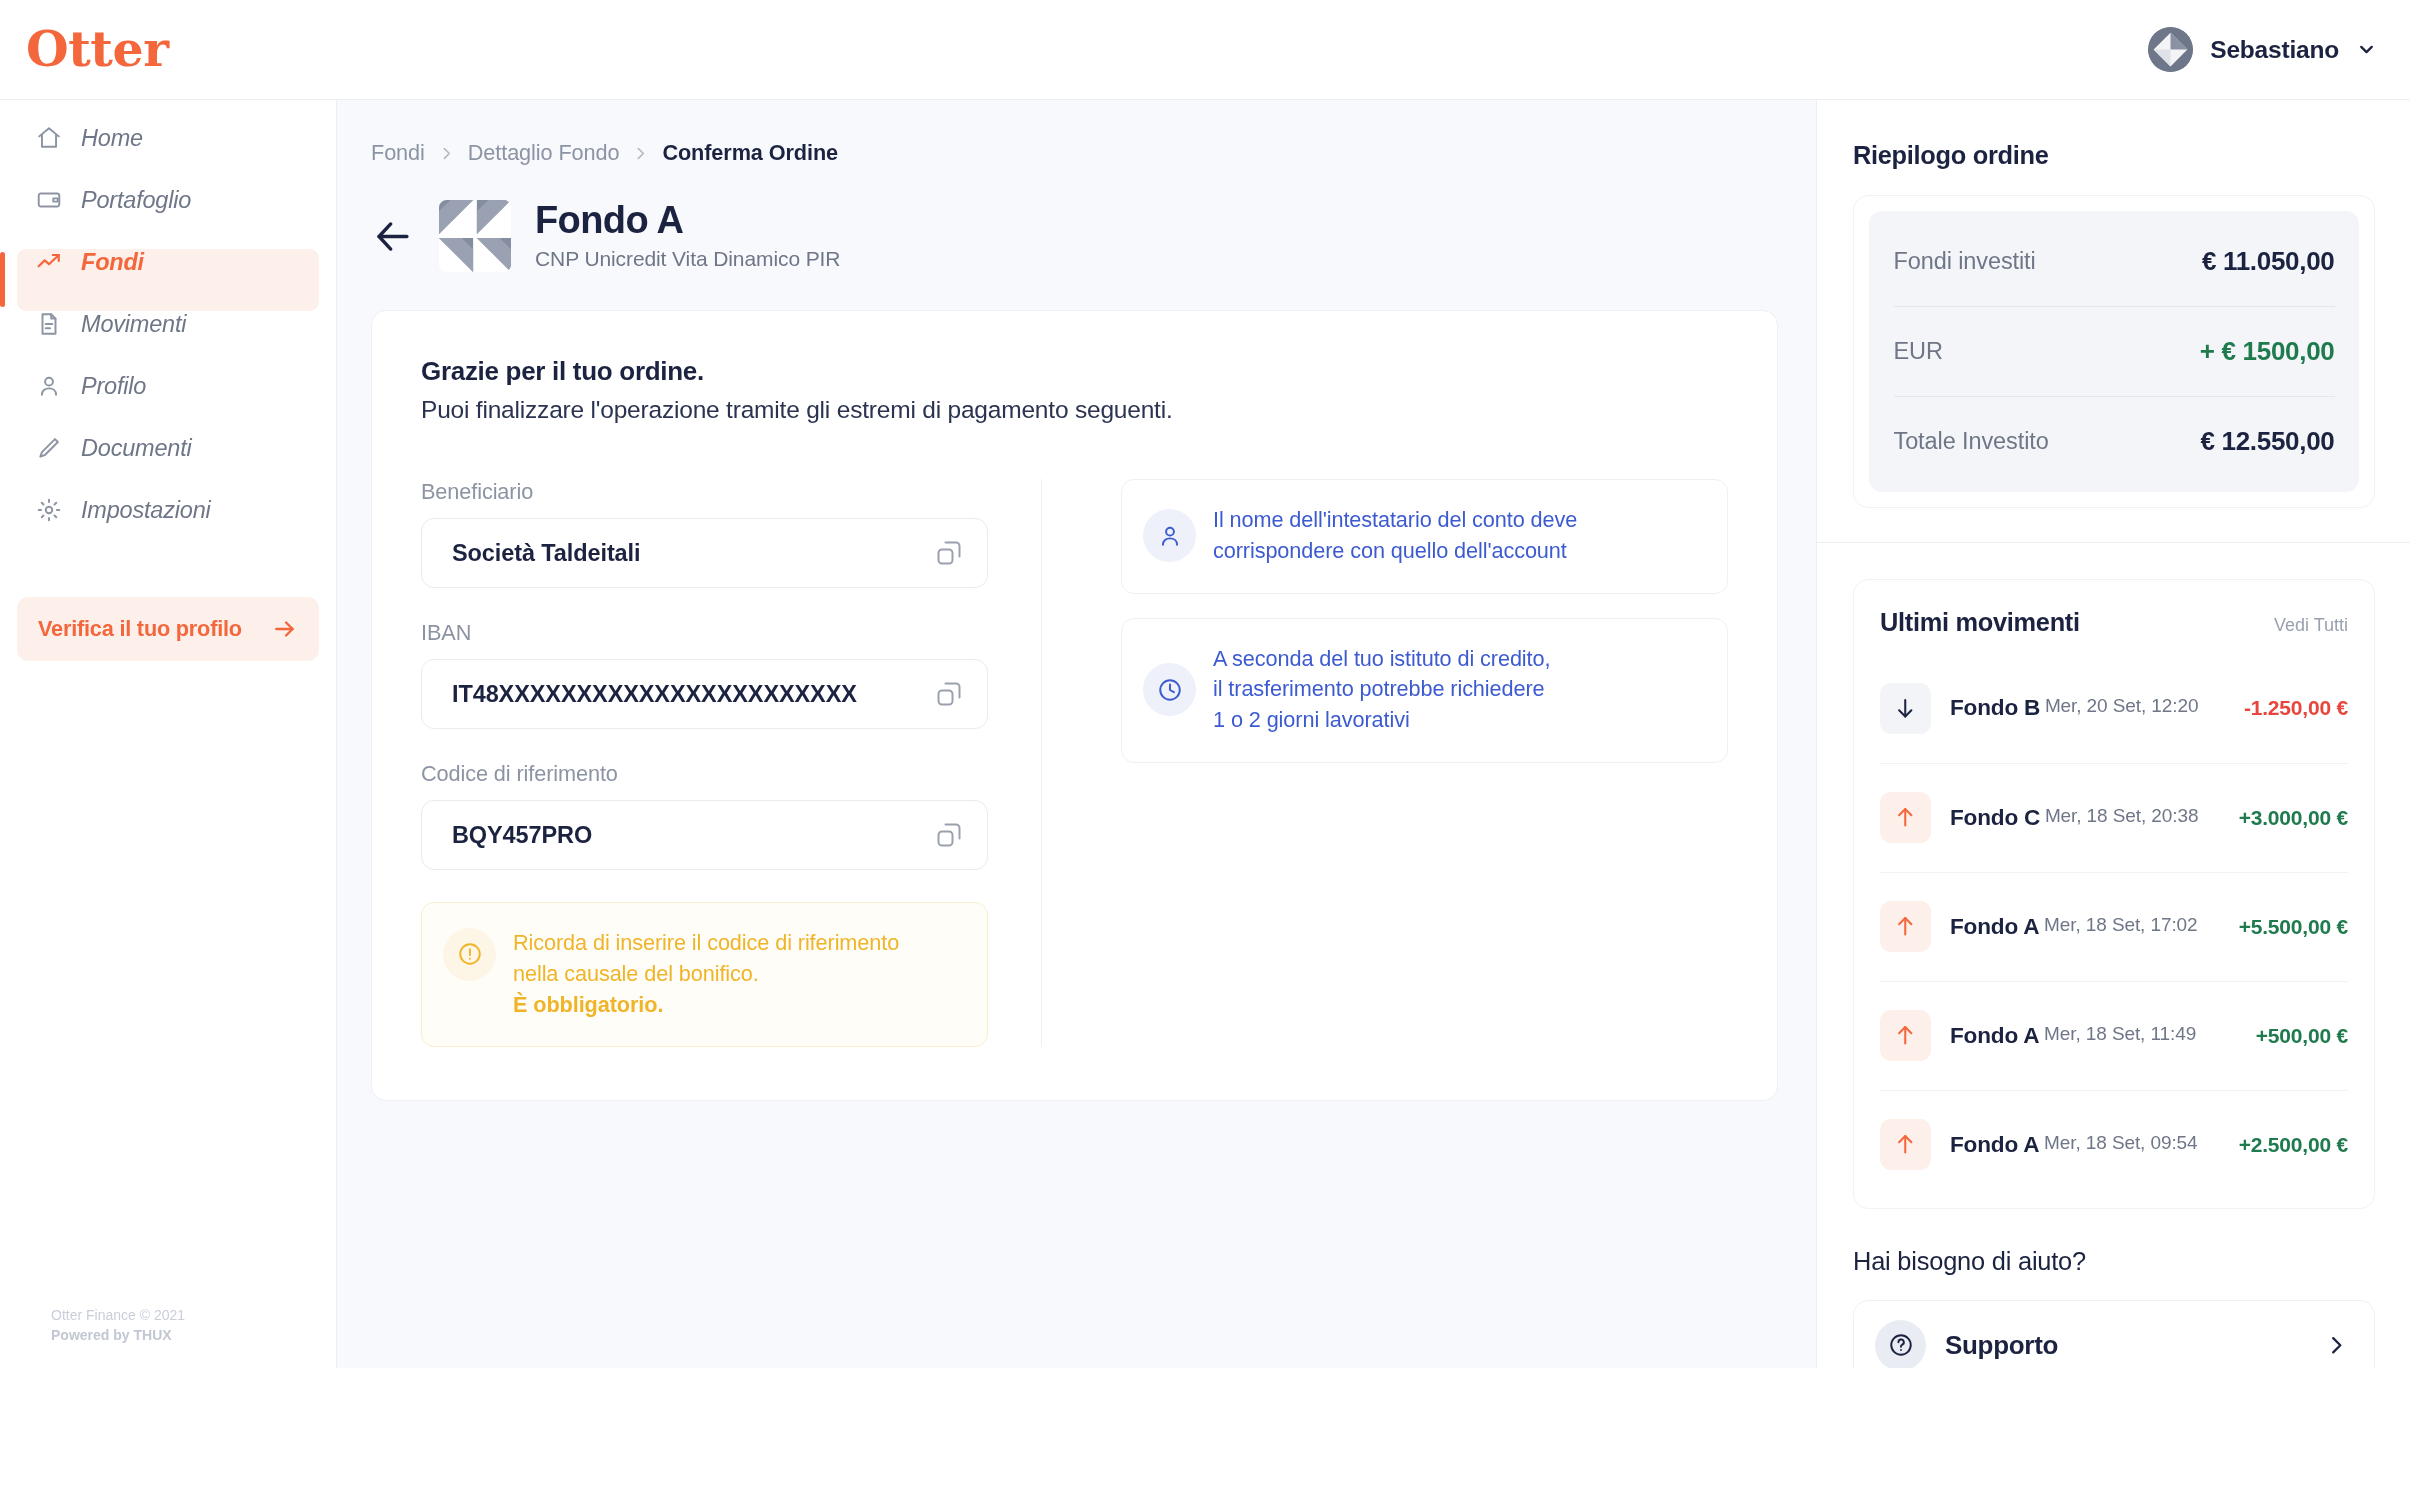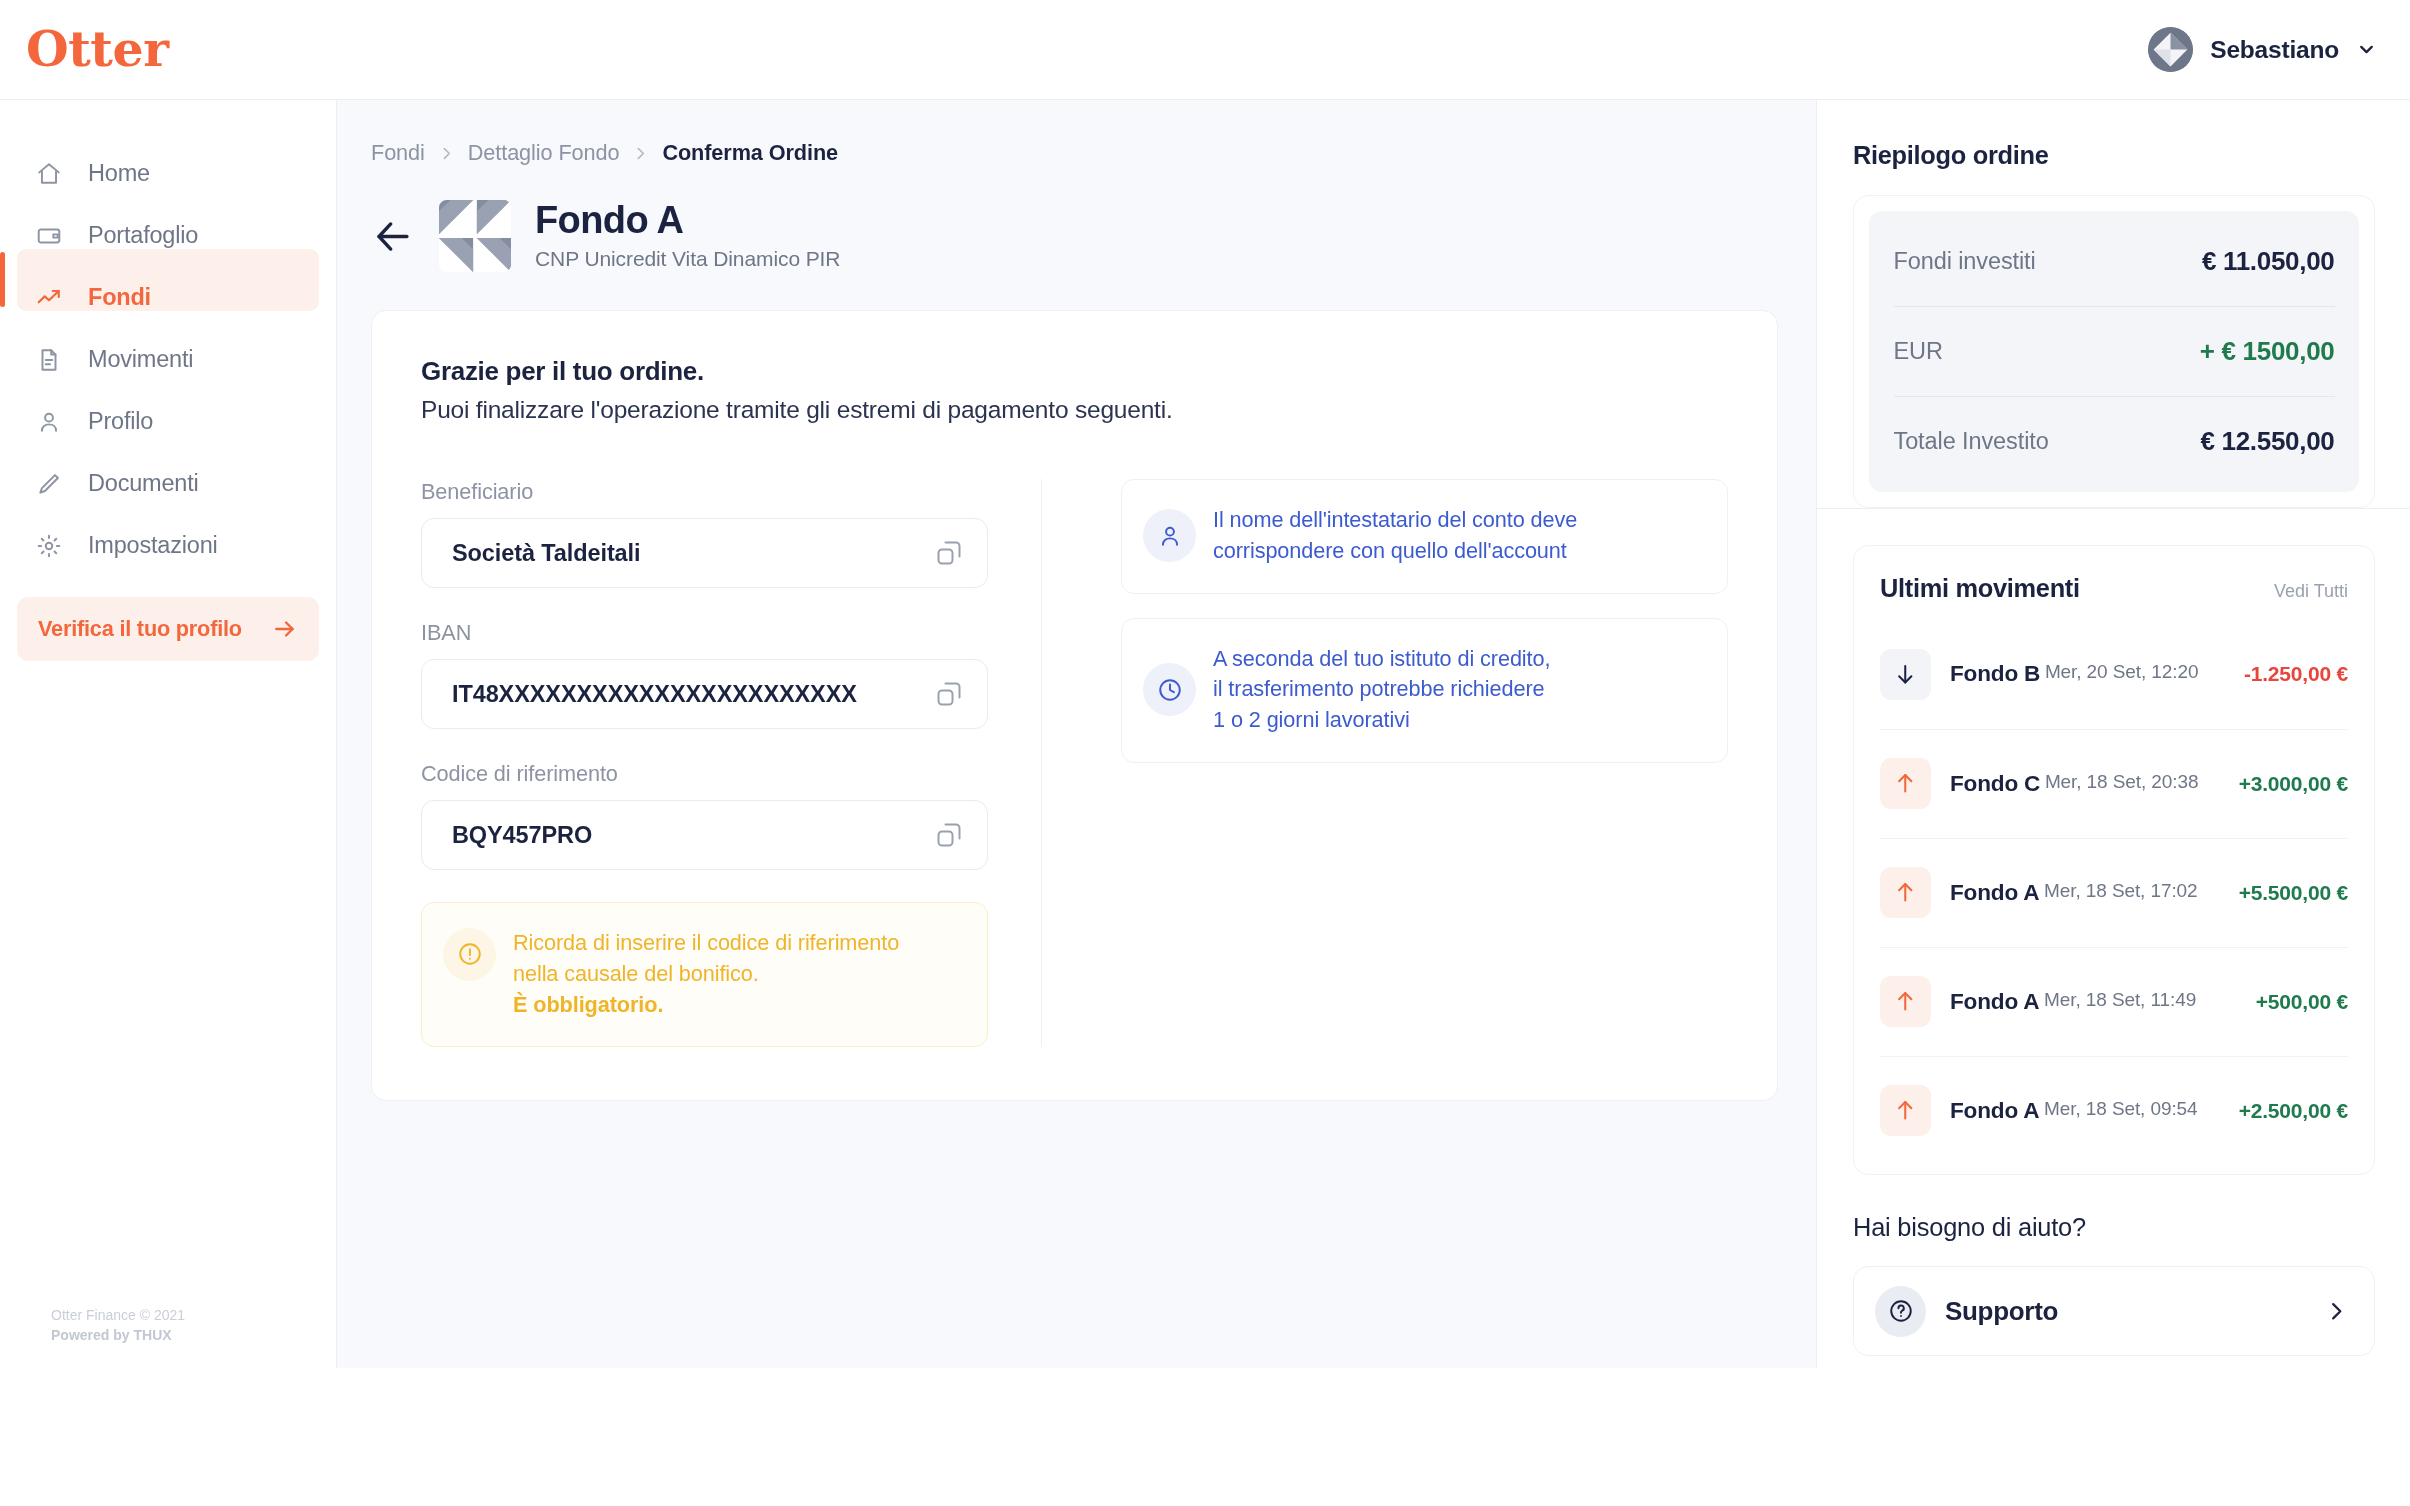--- a/index.html
+++ b/index.html
@@ -39,24 +39,25 @@
   
   .body-row { display: flex; flex: 1 1 auto; min-height: 0; }
 
   
   .sidebar {
     width: 337px; flex: 0 0 337px;
     background: #ffffff; border-right: 0.9px solid #eceef2;
     position: relative; padding-top: 24.5px;
   }
   .nav-item {
-    display: flex; align-items: flex-end; gap: 26px;
+    display: flex; align-items: flex-start; gap: 19px;
     height: 62px; margin: 0 17px; padding: 0 19px;
     border-radius: 9.4px; color: #747c8e; cursor: pointer;
     position: relative;
+    font-style: italic;
   }
   .nav-item .nav-ic { width: 26px; height: 26px; flex: 0 0 26px; color: #8d94a3; }
   .nav-item .nav-label { font-size: 23.5px; font-weight: 500; letter-spacing: -0.2px; color: #6e7687; }
   .nav-item.active { background: #fdf0eb; }
   .nav-item.active::before {
     content: ""; position: absolute; left: -17px; top: 3.8px; bottom: 3.8px;
     width: 4.7px; border-radius: 2.8px; background: #f4663b;
   }
   .nav-item.active .nav-ic { color: #f4663b; }
   .nav-item.active .nav-label { color: #f4663b; font-weight: 700; }
@@ -142,21 +143,21 @@
 
   
   .rightpanel {
     width: 595px; flex: 0 0 595px;
     background: #ffffff; border-left: 0.9px solid #eceef2;
     padding: 41px 36px 0 36px; overflow: hidden;
   }
   .rp-title { font-size: 25.4px; font-weight: 700; color: #1c2340; letter-spacing: -0.3px; }
   .summary-card {
     margin-top: 24.5px; border: 0.9px solid #f1f2f6; border-radius: 15px; background: #fff;
-    padding: 15px; 
+    padding: 15px; margin-bottom: 34px;
   }
   .summary-inner { background: #f4f5f8; border-radius: 13px; padding: 5.6px 24.5px; }
   .sum-row { display: flex; align-items: center; justify-content: space-between; height: 90px; }
   .sum-row + .sum-row { border-top: 0.9px solid #e4e6ec; }
   .sum-label { font-size: 23.5px; color: #6e7687; letter-spacing: -0.1px; }
   .sum-value { font-size: 26px; font-weight: 700; color: #1c2340; letter-spacing: -0.3px; }
   .sum-value.pos { color: #1f7a4d; }
 
   .rp-divider { height: 0.9px; background: #eceef2; margin: 0 -36px 0; }
 

